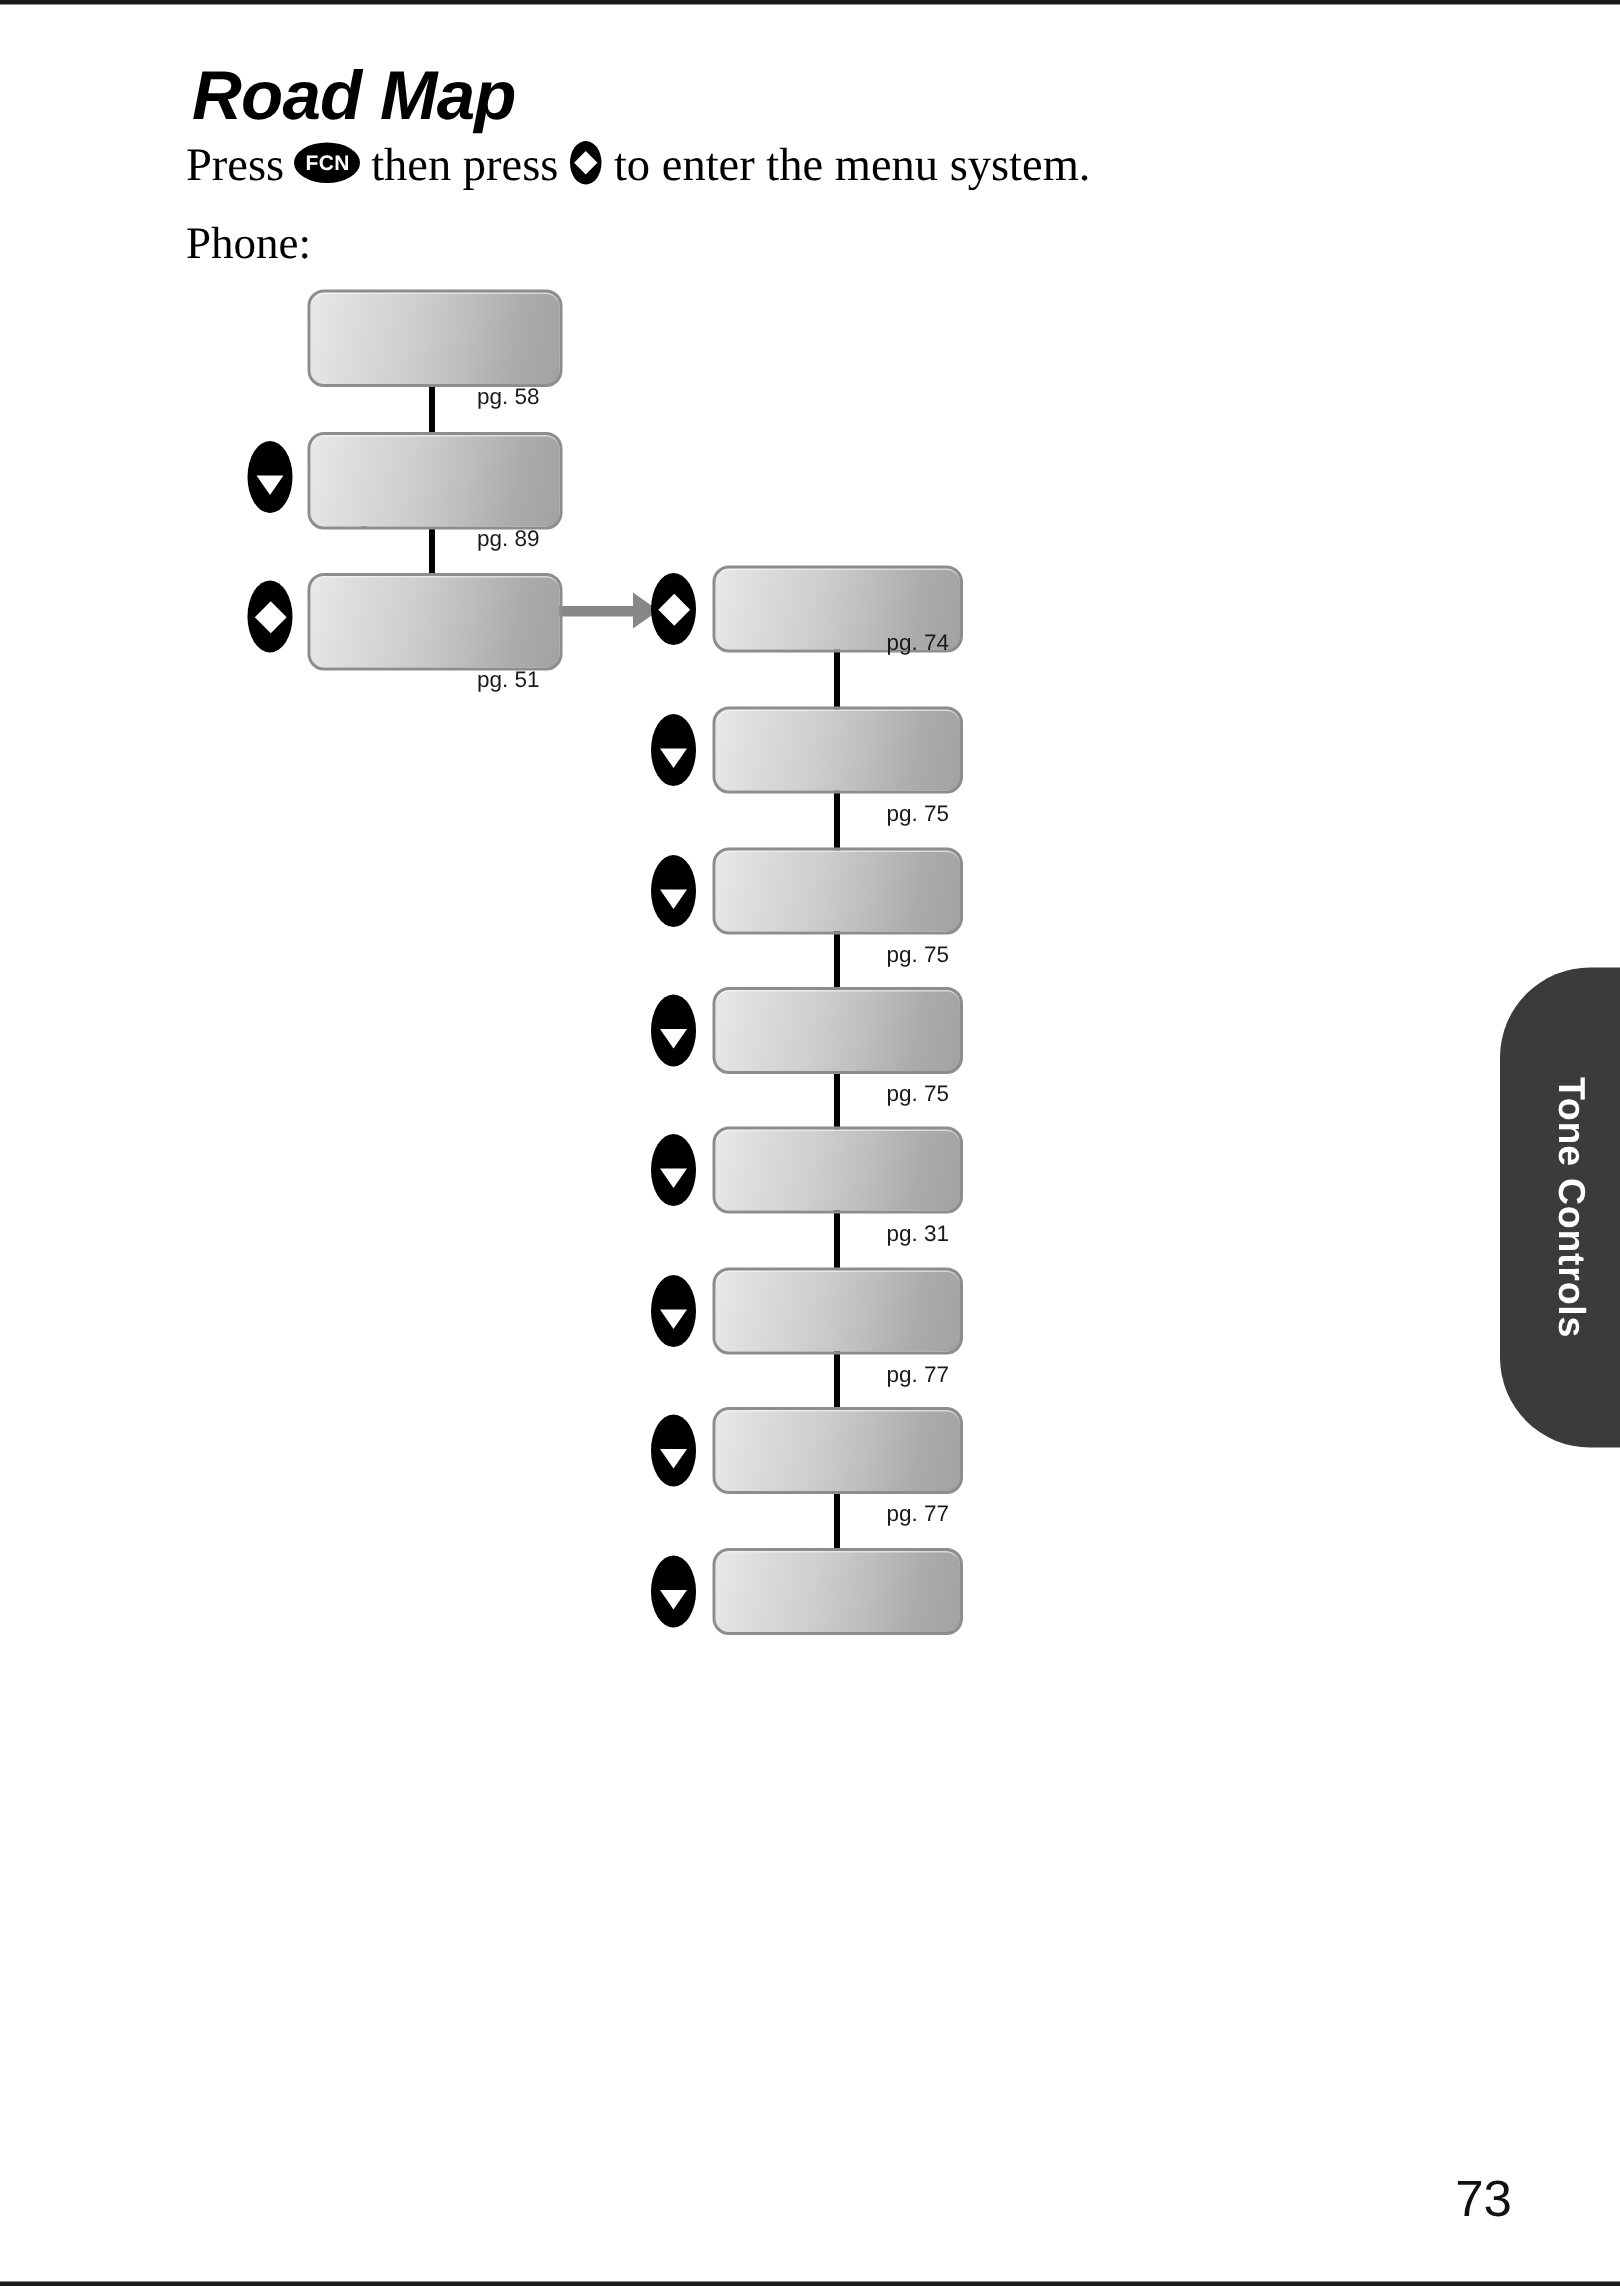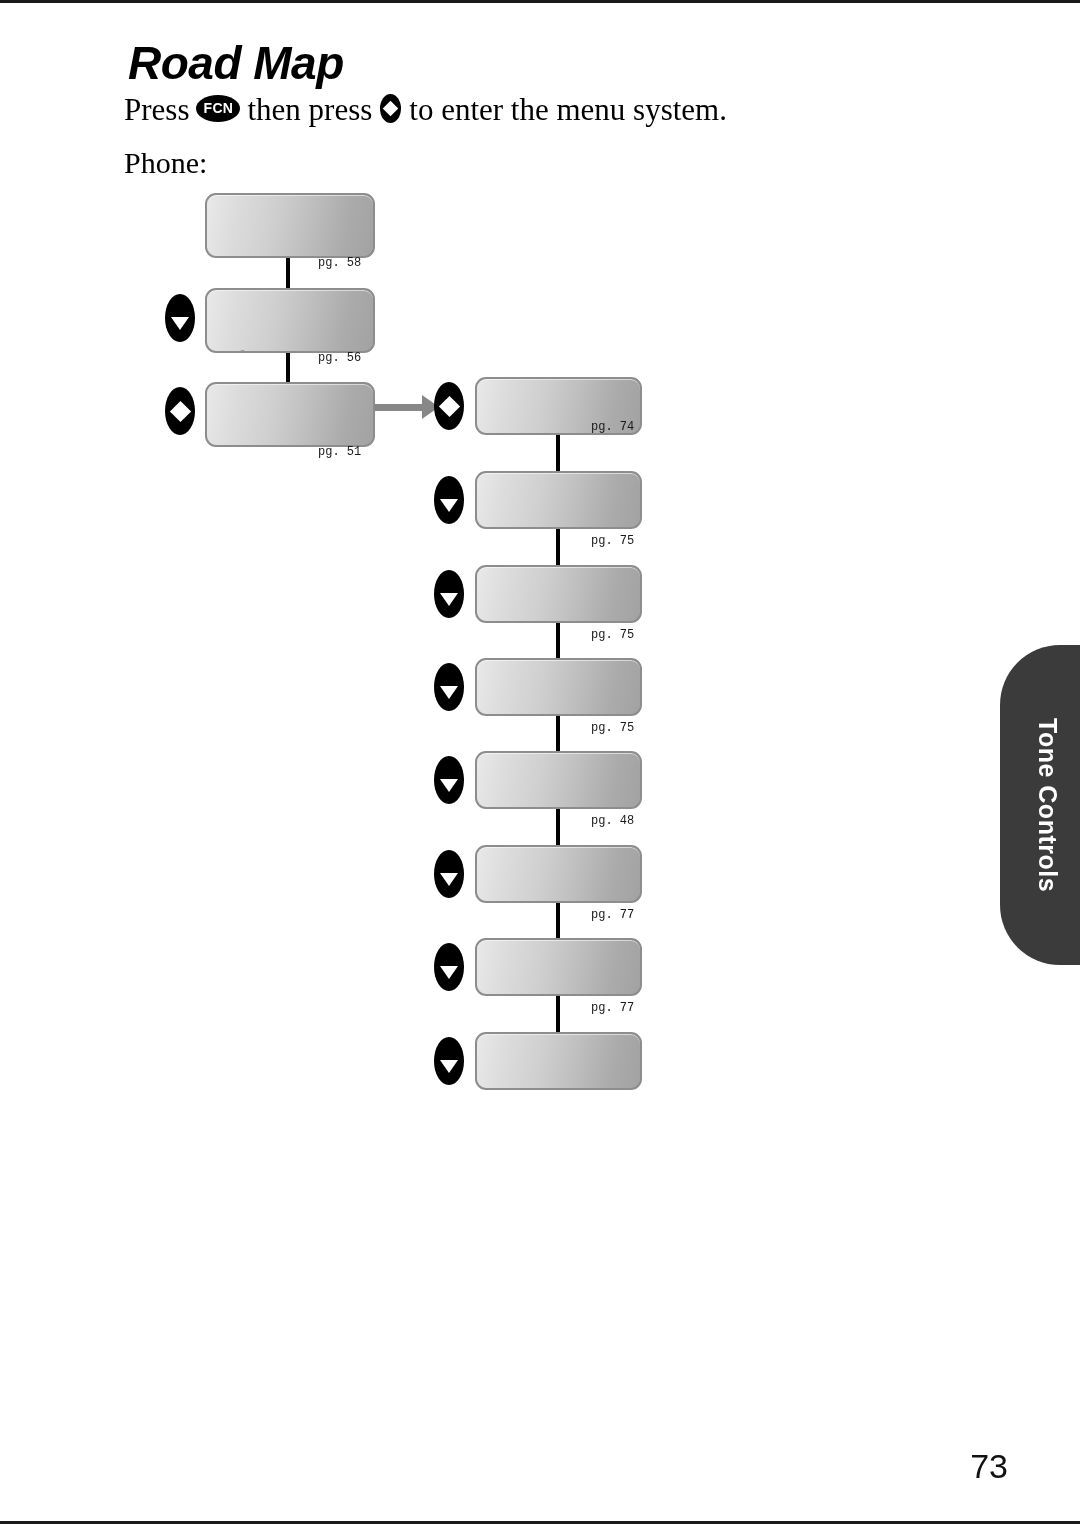--- a/index.html
+++ b/index.html
@@ -185,22 +185,22 @@
     width: 0;
     height: 0;
     border-top: 12px solid transparent;
     border-bottom: 12px solid transparent;
     border-left: 17px solid #878787;
   }
 
   
   .pgref {
     position: absolute;
-    font-family: Liberation Mono, monospace;
-    font-size: 12px;
+    font-family: Liberation Sans, sans-serif;
+    font-size: 15px;
     color: #1a1a1a;
     white-space: nowrap;
   }
 
   
   #side-tab {
     position: absolute;
     right: 0;
     top: 645px;
     width: 80px;
@@ -282,21 +282,21 @@
       <i></i>
     </div>
   <div class="lcd" style="left:205px; top:288px; width:170px; height:65px;">
     <div class="lines">
       <div class="row row1">
         <span class="label">Timers</span>
       </div>
       
     </div>
   </div>
-  <div class="pgref" style="left:318px; top:351px;">pg. 56</div>
+  <div class="pgref" style="left:318px; top:351px;">pg. 89</div>
 
   <div class="navbtn diamond" style="left:165px; top:387px;">
       <i></i>
     </div>
   <div class="lcd" style="left:205px; top:382px; width:170px; height:65px;">
     <div class="lines">
       <div class="row row1">
         <span class="label">Tone</span>
       </div>
       
@@ -350,21 +350,21 @@
 
   <div class="navbtn down" style="left:434px; top:756px;">
       <i></i>
     </div>
   <div class="lcd" style="left:475px; top:751px; width:167px; height:58px;">
     <div class="lines">
       
       
     </div>
   </div>
-  <div class="pgref" style="left:591px; top:814px;">pg. 48</div>
+  <div class="pgref" style="left:591px; top:814px;">pg. 31</div>
 
   <div class="navbtn down" style="left:434px; top:850px;">
       <i></i>
     </div>
   <div class="lcd" style="left:475px; top:845px; width:167px; height:58px;">
     <div class="lines">
       
       
     </div>
   </div>

